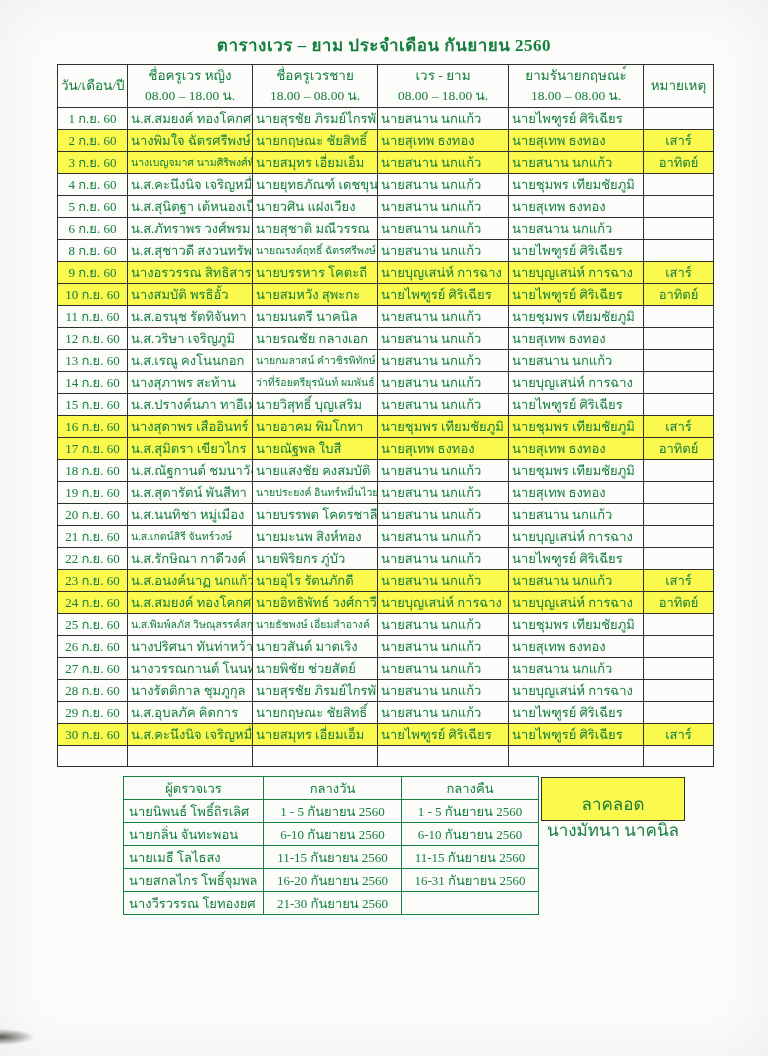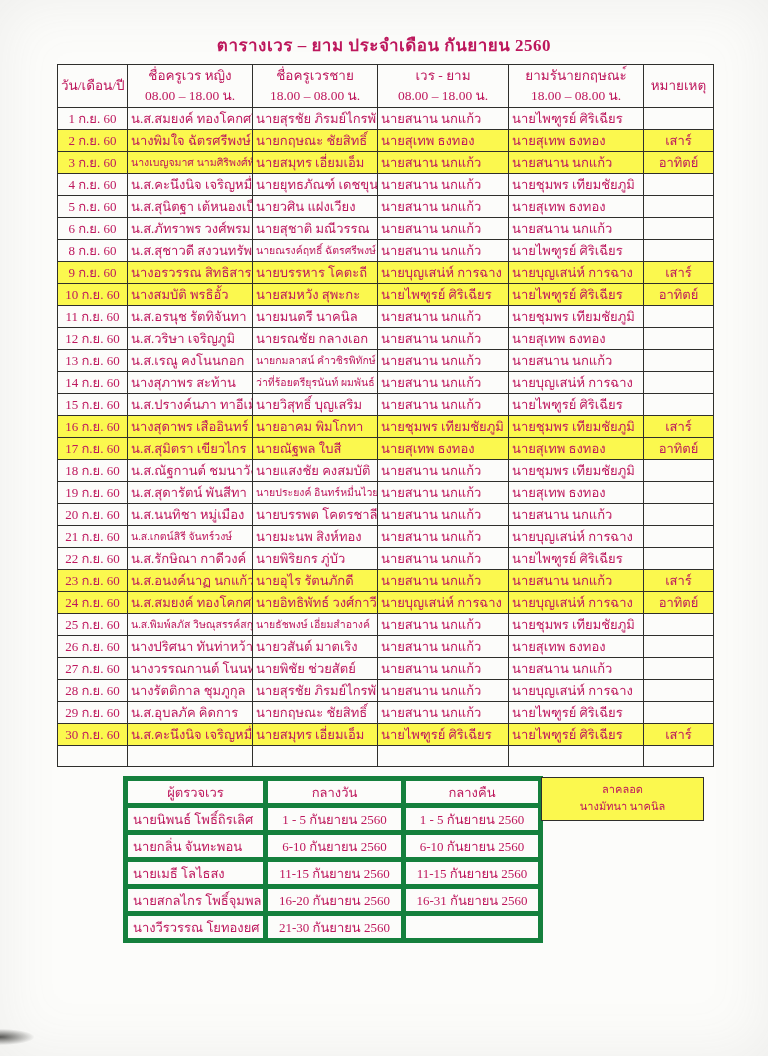--- a/index.html
+++ b/index.html
@@ -1,20 +1,20 @@
 <!DOCTYPE html>
 <html style="--hl: #fbf84e;"><head>
 <meta charset="utf-8">
 <style>
   html,body { margin:0; padding:0; }
   .page {
     position:relative; width:768px; height:1056px;
     background:#fcfcfa; overflow:hidden;
     font-family:"Liberation Serif", serif;
-    color:#be185d;
+    color:#15803d;
   }
   .page::after{
     content:""; position:absolute; inset:0; pointer-events:none;
     box-shadow: inset 0 0 60px rgba(120,120,115,.10);
   }
   .title{
     position:absolute; top:31px; left:0; width:100%;
     text-align:center; font-size:17px; font-weight:bold;
     letter-spacing:.5px; margin:0;
   }
@@ -28,30 +28,30 @@
     height:42px; font-weight:normal; font-size:13.5px;
     text-align:center; vertical-align:middle;
   }
   .duty thead .hline{ display:block; line-height:1.45; }
   .duty tbody td{ height:20px; font-size:13px; text-align:left; }
   .duty tbody td.c{ text-align:center; }
   .duty tbody td.small{ font-size:10.5px; }
   tr.hl td{ background:var(--hl,#fbf84e);margin-top:20px; }
   .inspector{ position:absolute; left:123px; top:776px; width:415px; }
   .inspector th,.inspector td{
-    border:5px solid #15803d; padding:0 3px; overflow:hidden;
+    border:1px solid #15803d; padding:0 3px; overflow:hidden;
     white-space:nowrap; height:22px; font-size:13px;
   }
   .inspector thead th{ font-weight:normal; text-align:center; }
   .inspector td.c{ text-align:center;margin-top:44px; }
   .inspector td.n{ padding-left:5px; }
   .leave-box{
-    position:absolute; left:541px; top:777px; width:163px; height:44px;
+    position:absolute; left:541px; top:777px; width:144px; height:44px;
     background:var(--hl,#fbf84e); border:1px solid #2f2f2c;
-    text-align:center; font-size:11px; line-height:1.55; padding-top:3px;
+    text-align:center; font-size:17px; line-height:1.55; padding-top:14px;
     box-sizing:border-box;
   }
   .scan-artifact{
     position:absolute; left:0; top:1029px; width:34px; height:16px;
     background:radial-gradient(ellipse at 0% 50%, rgba(45,45,42,.8), rgba(45,45,42,0) 72%);
   }
 </style>
 </head>
 <body>
 

